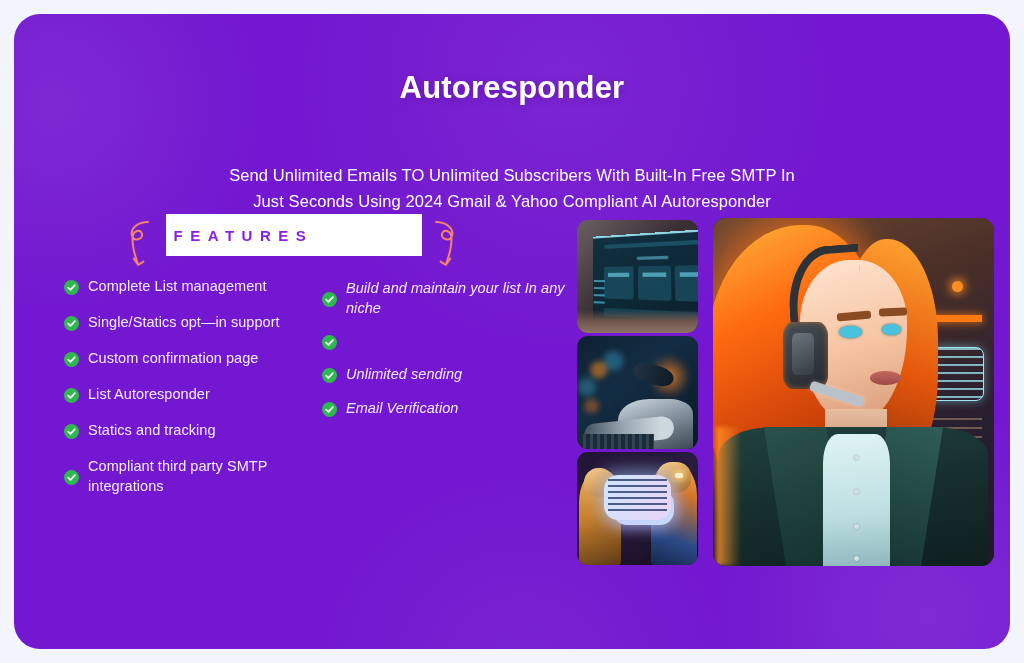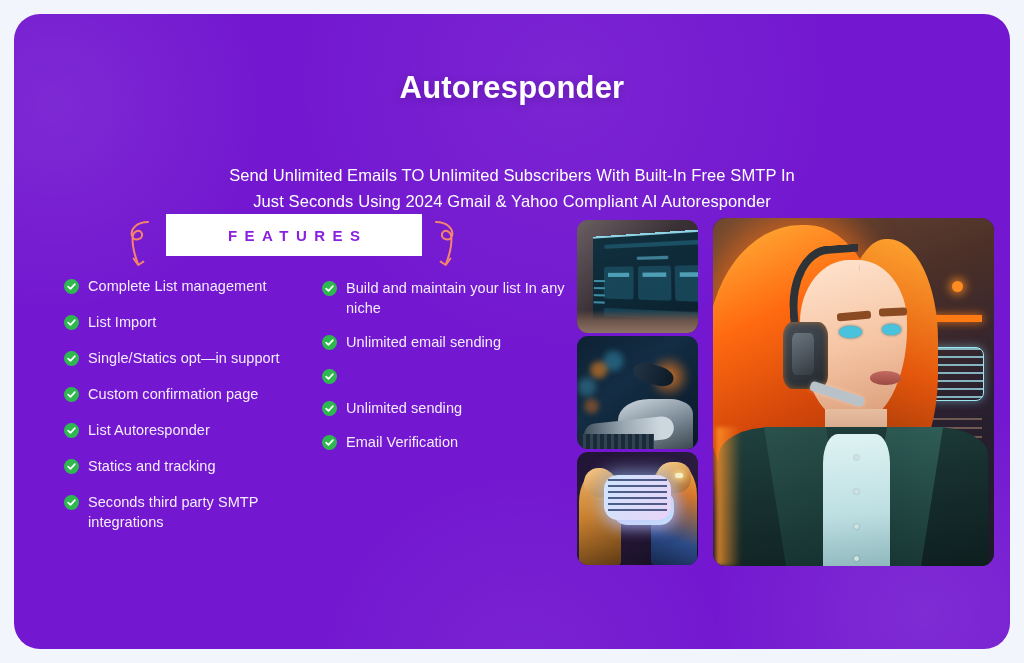--- a/index.html
+++ b/index.html
@@ -91,46 +91,46 @@
   }
   .features-badge {
     position: absolute;
     left: 48px;
     top: 0px;
     width: 256px;
     height: 42px;
     background: #ffffff;
     display: flex;
     align-items: center;
-    justify-content: center;
+    justify-content: flex-start;
   }
   .features-badge span {
     color: #8a20e0;
     font-size: 15px;
     font-weight: bold;
     letter-spacing: 7.5px;
     text-indent: 7.5px;
   }
   .swirl { position: absolute; top: 4px; }
   .swirl-left  { left: 6px; }
   .swirl-right { left: 308px; }
 
   
   .feature-col { position: absolute; }
   .col-left  { left: 50px;  top: 262px; width: 248px; }
   .col-right { left: 308px; top: 264px; width: 252px; }
 
   .feature-item {
     display: flex;
-    align-items: flex-start;
+    align-items: center;
     gap: 9px;
     margin-bottom: 15px;
   }
   .col-left .feature-item  { margin-bottom: 16px; }
-  .col-right .feature-item { margin-bottom: 14px; }
+  .col-right .feature-item { margin-bottom: 14px; font-style: italic; }
 
   .check-icon {
     flex: 0 0 auto;
     width: 15px;
     height: 15px;
     margin-top: 3px;
   }
   .feature-text {
     color: #f4ecfd;
     font-size: 14.5px;
@@ -348,29 +348,20 @@
         </span>
         <span class="feature-text" data-bind="features.left_column.0.label">Complete List management</span>
       </div>
       <div class="feature-item">
         <span class="check-icon">
           <svg width="15" height="15" viewBox="0 0 16 16">
               <circle cx="8" cy="8" r="8" fill="#2eb84f"></circle>
           <path d="M4.4 8.2 L6.9 10.6 L11.6 5.5" stroke="#fff" stroke-width="1.8" fill="none" stroke-linecap="round" stroke-linejoin="round"></path>
             </svg>
         </span>
-        <span class="feature-text" data-bind="features.left_column.1.label">List Import</span>
-      </div>
-      <div class="feature-item">
-        <span class="check-icon">
-          <svg width="15" height="15" viewBox="0 0 16 16">
-              <circle cx="8" cy="8" r="8" fill="#2eb84f"></circle>
-          <path d="M4.4 8.2 L6.9 10.6 L11.6 5.5" stroke="#fff" stroke-width="1.8" fill="none" stroke-linecap="round" stroke-linejoin="round"></path>
-            </svg>
-        </span>
         <span class="feature-text" data-bind="features.left_column.2.label">Single/Statics opt—in support</span>
       </div>
       <div class="feature-item">
         <span class="check-icon">
           <svg width="15" height="15" viewBox="0 0 16 16">
               <circle cx="8" cy="8" r="8" fill="#2eb84f"></circle>
           <path d="M4.4 8.2 L6.9 10.6 L11.6 5.5" stroke="#fff" stroke-width="1.8" fill="none" stroke-linecap="round" stroke-linejoin="round"></path>
             </svg>
         </span>
         <span class="feature-text" data-bind="features.left_column.3.label">Custom confirmation page</span>
@@ -393,42 +384,33 @@
         </span>
         <span class="feature-text" data-bind="features.left_column.6.label">Statics and tracking</span>
       </div>
       <div class="feature-item">
         <span class="check-icon">
           <svg width="15" height="15" viewBox="0 0 16 16">
               <circle cx="8" cy="8" r="8" fill="#2eb84f"></circle>
           <path d="M4.4 8.2 L6.9 10.6 L11.6 5.5" stroke="#fff" stroke-width="1.8" fill="none" stroke-linecap="round" stroke-linejoin="round"></path>
             </svg>
         </span>
-        <span class="feature-text" data-bind="features.left_column.7.label">Seconds third party SMTP integrations</span>
+        <span class="feature-text" data-bind="features.left_column.7.label">Compliant third party SMTP integrations</span>
       </div>
     </div>
 
     <div class="feature-col col-right">
       <div class="feature-item">
         <span class="check-icon">
           <svg width="15" height="15" viewBox="0 0 16 16">
               <circle cx="8" cy="8" r="8" fill="#2eb84f"></circle>
           <path d="M4.4 8.2 L6.9 10.6 L11.6 5.5" stroke="#fff" stroke-width="1.8" fill="none" stroke-linecap="round" stroke-linejoin="round"></path>
             </svg>
         </span>
         <span class="feature-text" data-bind="features.right_column.0.label">Build and maintain your list In any niche</span>
-      </div>
-      <div class="feature-item">
-        <span class="check-icon">
-          <svg width="15" height="15" viewBox="0 0 16 16">
-              <circle cx="8" cy="8" r="8" fill="#2eb84f"></circle>
-          <path d="M4.4 8.2 L6.9 10.6 L11.6 5.5" stroke="#fff" stroke-width="1.8" fill="none" stroke-linecap="round" stroke-linejoin="round"></path>
-            </svg>
-        </span>
-        <span class="feature-text" data-bind="features.right_column.1.label">Unlimited email sending</span>
       </div>
       <div class="feature-item">
         <span class="check-icon">
           <svg width="15" height="15" viewBox="0 0 16 16">
               <circle cx="8" cy="8" r="8" fill="#2eb84f"></circle>
           <path d="M4.4 8.2 L6.9 10.6 L11.6 5.5" stroke="#fff" stroke-width="1.8" fill="none" stroke-linecap="round" stroke-linejoin="round"></path>
             </svg>
         </span>
       </div>
       <div class="feature-item">

